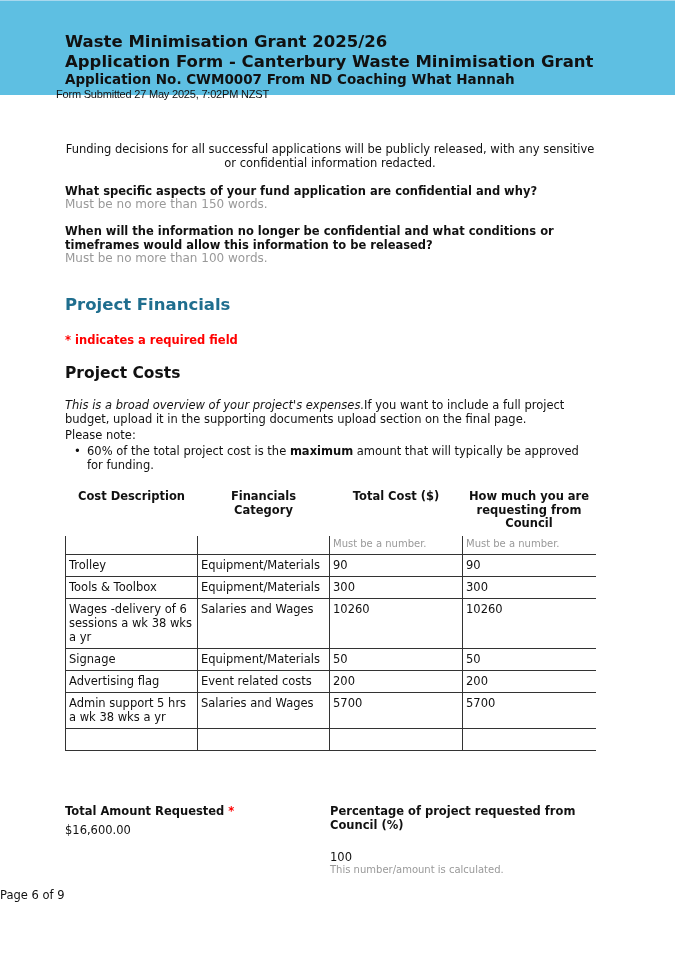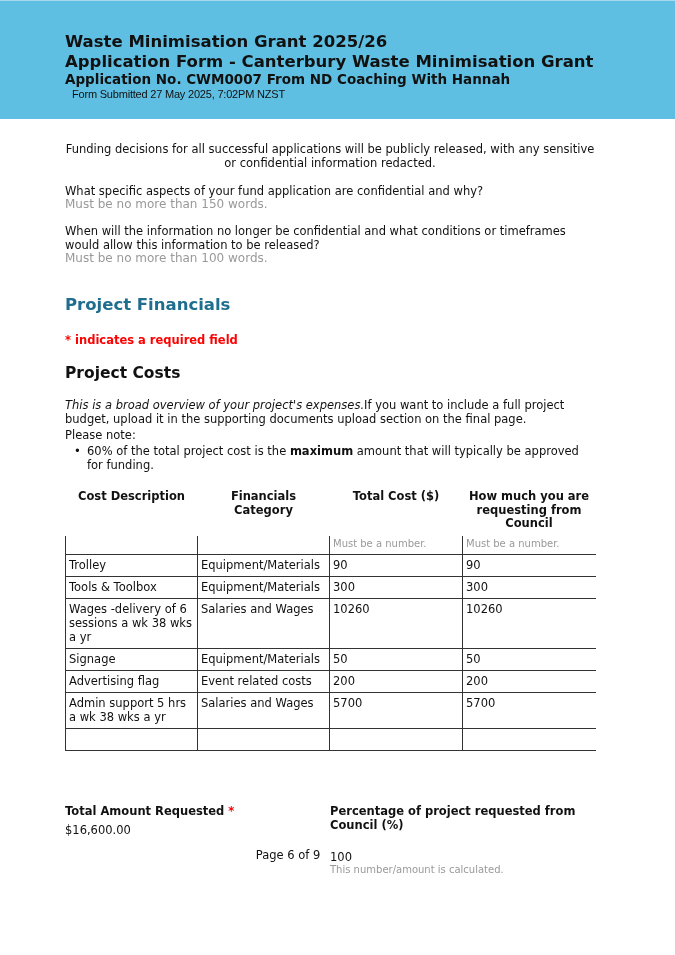--- a/index.html
+++ b/index.html
@@ -1,27 +1,27 @@
 <!DOCTYPE html>
 <html><head>
 <meta charset="utf-8">
 <style>
   html, body { margin:0; padding:0; }
   body { width:675px; height:955px; background:#ffffff; font-family:"DejaVu Sans", sans-serif; color:#111; position:relative; overflow:hidden; }
-  .header { position:absolute; left:0; top:0; width:675px; height:119px; background:#5ebfe2; border-top:1px solid #a8d8ee; box-sizing:border-box; }
+  .header { position:absolute; left:0; top:0; width:675px; height:95px; background:#5ebfe2; border-top:1px solid #a8d8ee; box-sizing:border-box; }
   .header .t1 { position:absolute; left:65px; top:31px; font-size:16.5px; font-weight:bold; line-height:20px; }
   .header .t2 { position:absolute; left:65px; top:51px; font-size:16.5px; font-weight:bold; line-height:20px; }
   .header .t3 { position:absolute; left:65px; top:70px; font-size:13.5px; font-weight:bold; line-height:17px; }
-  .header .t4 { position:absolute; left:72px; top:87px; font-family:"Liberation Sans", sans-serif; font-size:11px; line-height:13px; letter-spacing:-0.2px; }
+  .header .t4 { position:absolute; left:56px; top:87px; font-family:"Liberation Sans", sans-serif; font-size:11px; line-height:13px; letter-spacing:-0.2px; }
   .content { position:absolute; left:65px; top:126px; width:530px; }
   p { margin:0; font-size:11.5px; line-height:14px; }
   .p1 { margin-top:16px;text-align:center; }
   .p2 { margin-top:3px; }
   a { color:#1a8fc2; text-decoration:underline; }
-  .q { font-weight:normal; font-size:11.5px; line-height:14px; }
+  .q { font-weight:bold; font-size:11.5px; line-height:14px; }
   .hint { color:#999; font-size:12px; line-height:12px; }
   .q1 { margin-top:14px; }
   .q2 { margin-top:14px; }
   .h-fin { color:#1f6e8e; font-size:16.5px; font-weight:bold; margin-top:31px; line-height:20px; }
   .req { color:#ff0000; font-weight:bold; font-size:11.5px; margin-top:18px; line-height:14px; }
   .h-costs { font-size:15.5px; font-weight:bold; margin-top:16px; line-height:20px; }
   .intro { margin-top:15px; }
   .intro i { font-style:italic; }
   .note { margin-top:2px; }
   ul { margin:2px 0 0 0; padding:0 0 0 22px; font-size:11.5px; line-height:14px; list-style:none; }
@@ -35,29 +35,29 @@
   tr.empty td { height:14px; }
   .totals { position:absolute; left:65px; top:804px; width:530px; }
   .tcol { position:absolute; top:0; }
   .tcol.left { left:0; width:255px; }
   .tcol.right { left:265px; width:265px; }
   .tlabel { font-weight:bold; font-size:11.5px; line-height:14px; }
   .star { color:#ff0000; }
   .tval { font-size:11.5px; line-height:14px; margin-top:5px; }
   .tval2 { margin-top:18px; }
   .thint { color:#999; font-size:10px; line-height:12.5px; }
-  .footer { position:absolute; left:0; width:576px; top:848px; text-align:center; font-size:11.5px; }
+  .footer { position:absolute; left:0; width:576px; top:888px; text-align:left; font-size:11.5px; }
 </style>
 </head>
 <body>
 
 <div class="header">
   <div class="t1">Waste Minimisation Grant 2025/26</div>
   <div class="t2">Application Form - Canterbury Waste Minimisation Grant</div>
-  <div class="t3">Application No. CWM0007 From ND Coaching With Hannah</div>
+  <div class="t3">Application No. CWM0007 From ND Coaching What Hannah</div>
   <div class="t4">Form Submitted 27 May 2025, 7:02PM NZST</div>
 </div>
 
 <div class="content">
   <p class="p1">Funding decisions for all successful applications will be publicly released, with any sensitive or confidential information redacted.</p>
 
   <div class="q q1">What specific aspects of your fund application are confidential and why?</div>
   <div class="hint">Must be no more than 150 words.</div>
 
   <div class="q q2">When will the information no longer be confidential and what conditions or timeframes would allow this information to be released?</div>

